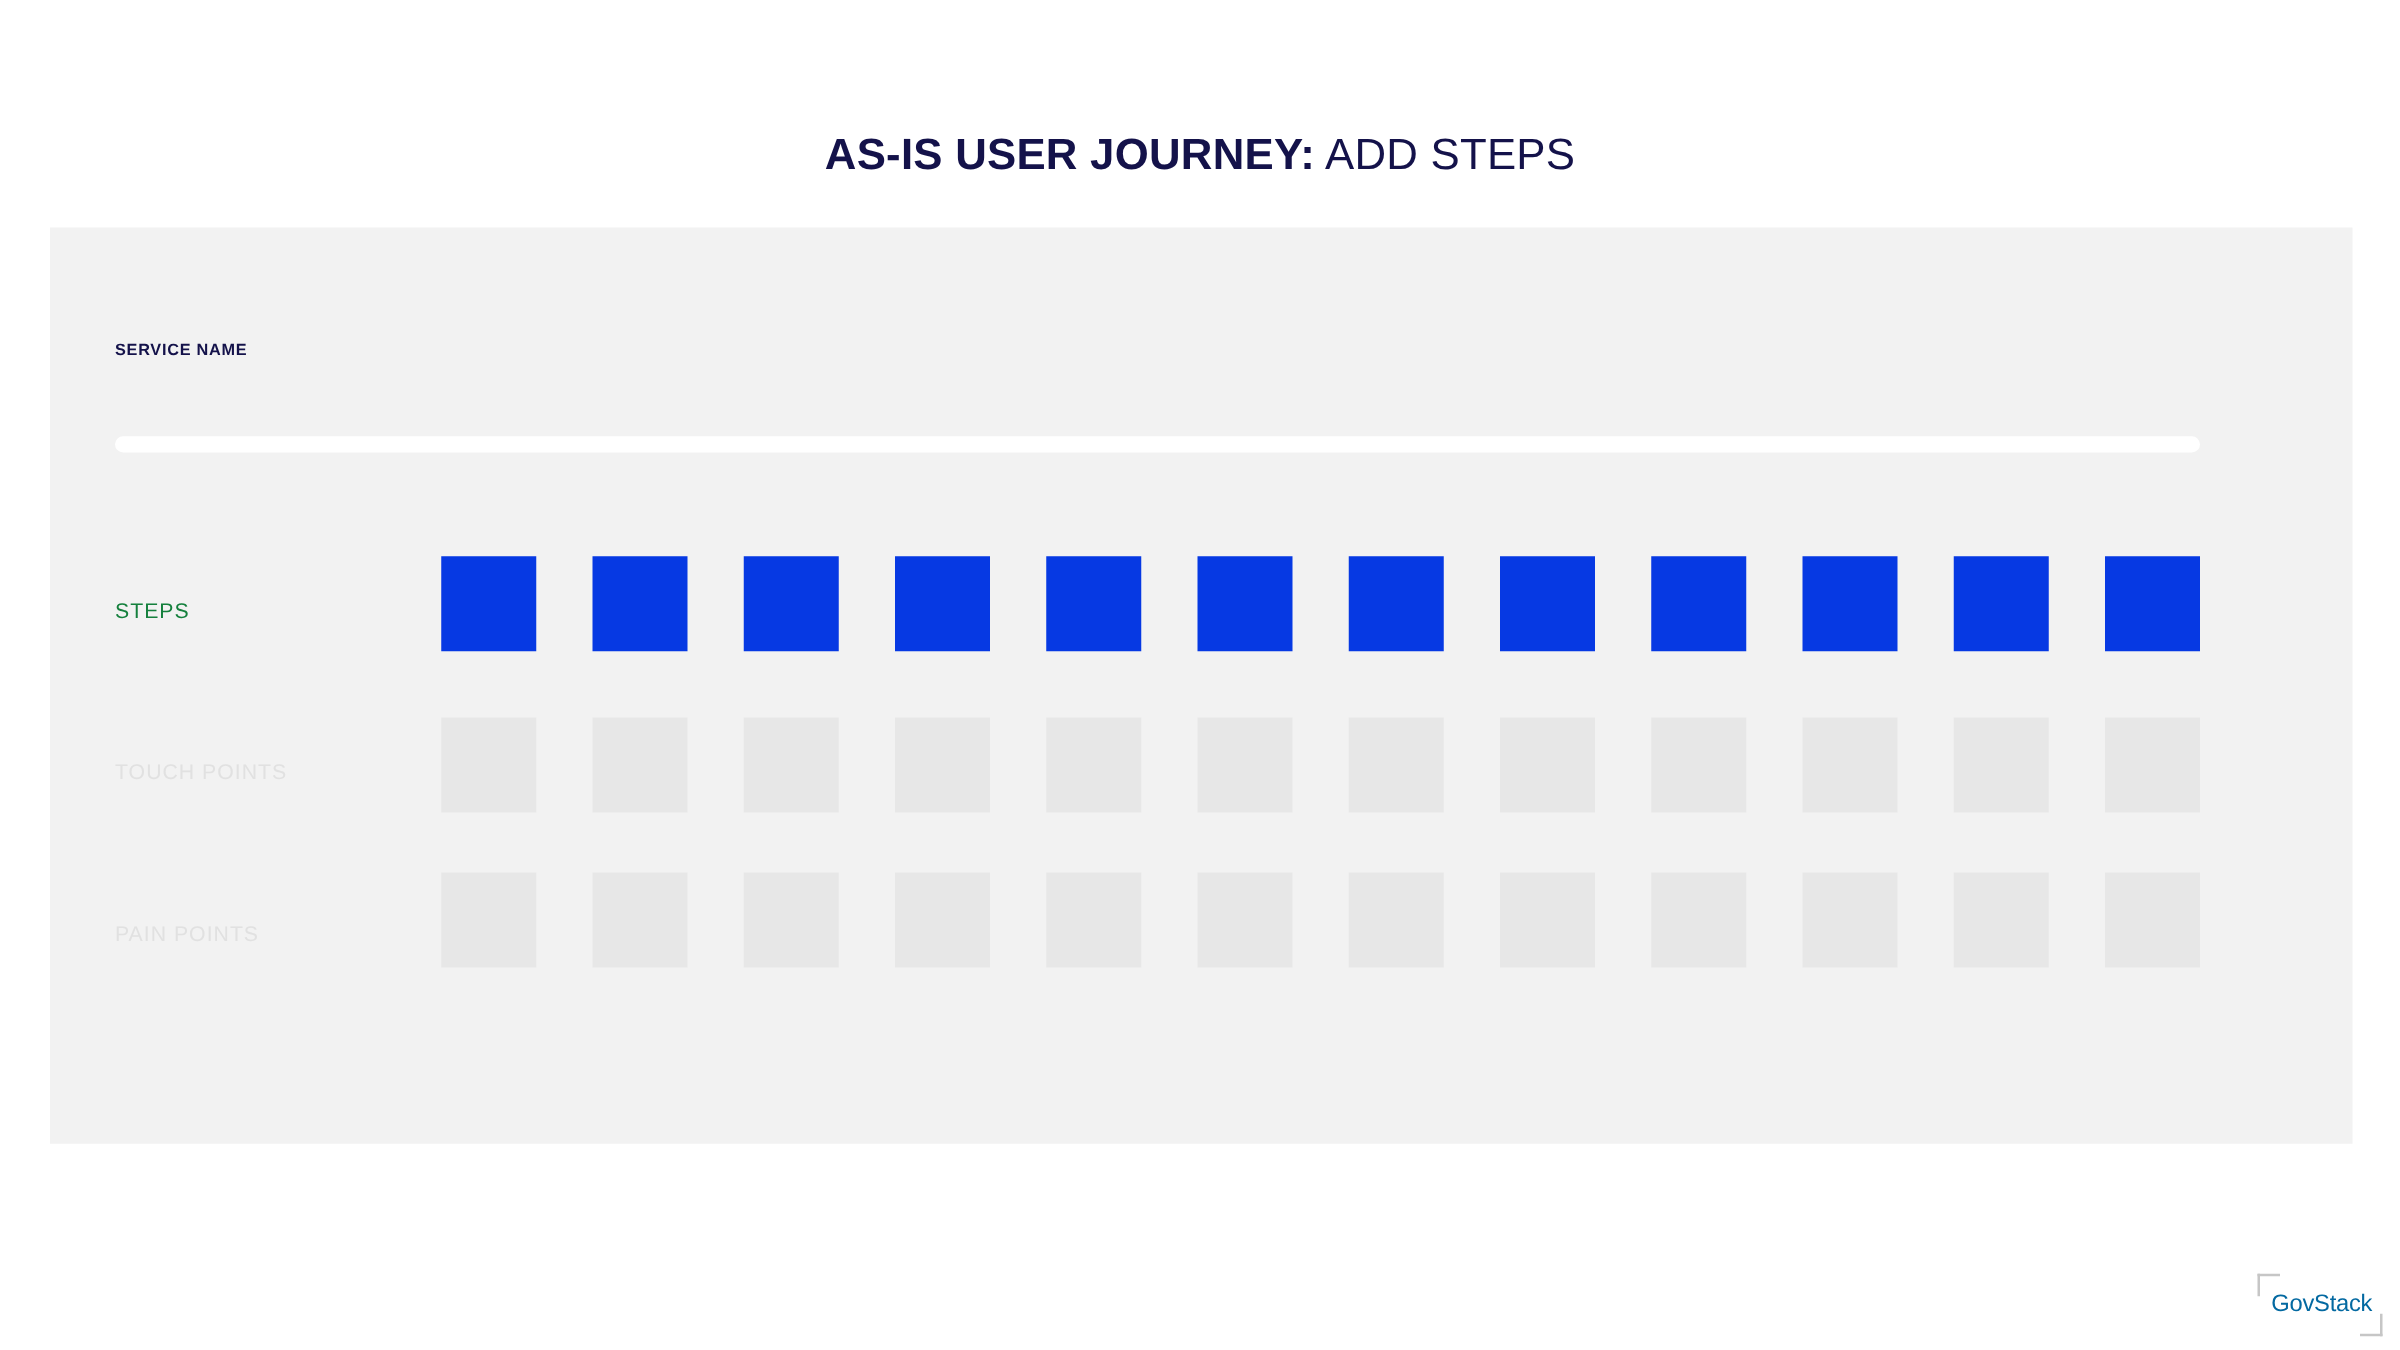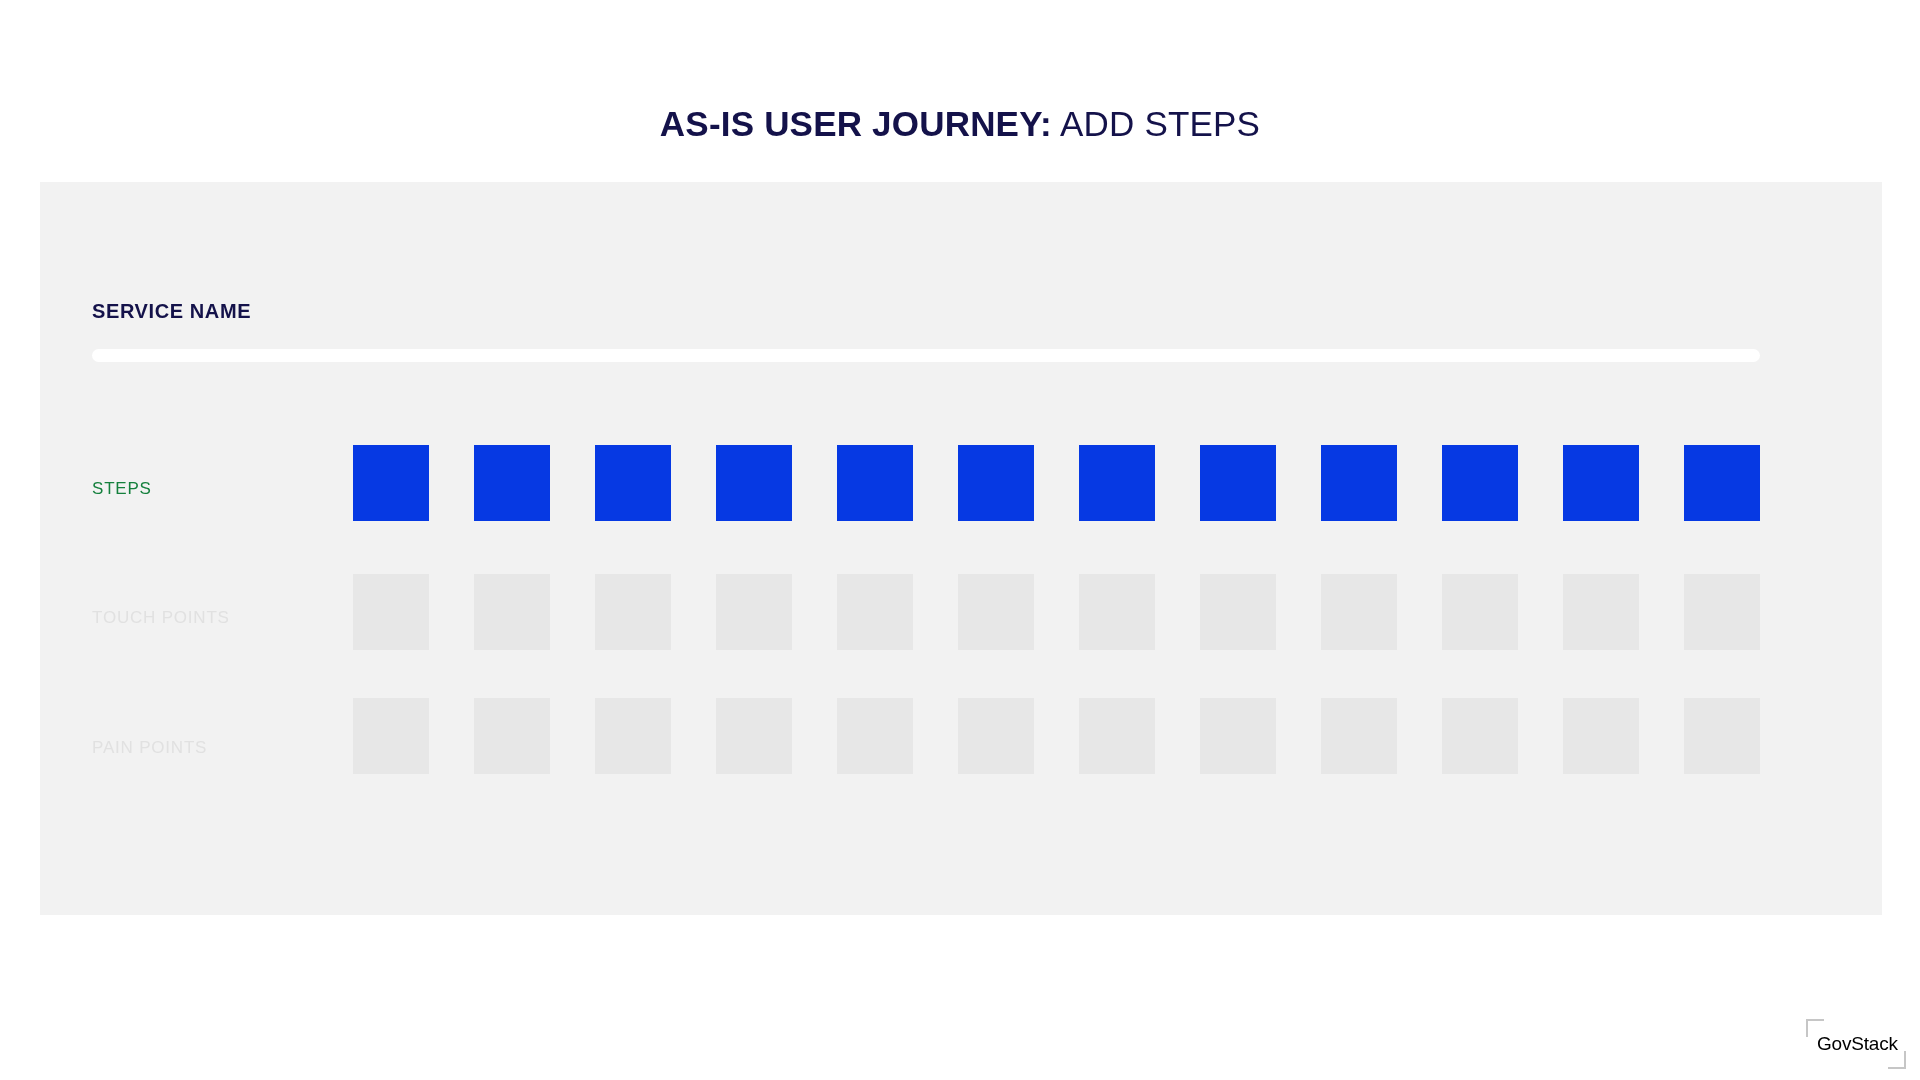--- a/index.html
+++ b/index.html
@@ -42,22 +42,22 @@
     top: 182px;
     width: 1842px;
     height: 733px;
     background: #F2F2F2;
   }
 
   
   #service-label {
     position: absolute;
     left: 92px;
-    top: 300px;
-    font-size: 20px;
+    top: 272px;
+    font-size: 13px;
     font-weight: 700;
     letter-spacing: 0.6px;
     color: #14124A;
     white-space: nowrap;
   }
 
   #service-input {
     position: absolute;
     left: 92px;
     top: 349px;
@@ -126,21 +126,21 @@
     border-right: 2px solid #C6C6C6;
     border-bottom: 2px solid #C6C6C6;
   }
   #logo .wordmark {
     position: absolute;
     left: 11px;
     top: 14px;
     font-size: 19px;
     font-weight: 400;
     letter-spacing: -0.2px;
-    color: #000000;
+    color: #0369a1;
     white-space: nowrap;
   }
 </style>
 </head>
 <body>
 
 <div id="slide">
 
   <div id="title">
     <span class="strong">AS-IS USER JOURNEY:</span><span class="light"> ADD STEPS</span>

